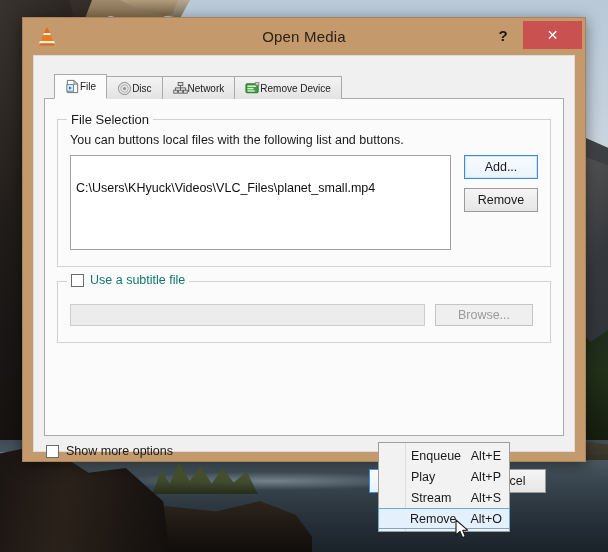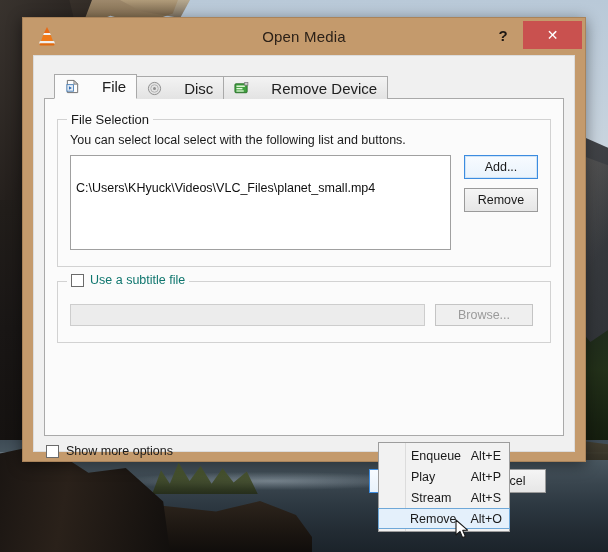--- a/index.html
+++ b/index.html
@@ -155,25 +155,25 @@
   }
 
   
   #tabbar {
     position: absolute; left: 20px; top: 18px;
     display: flex; align-items: flex-end;
     height: 25px;
     z-index: 3;
   }
   .tab {
-    display: flex; align-items: center; gap: 22px;
+    display: flex; align-items: center; gap: 0;
     height: 23px;
     padding: 0 10px;
     box-sizing: border-box;
-    font-size: 15px;
+    font-size: 10px;
     color: #202020;
     border: 1px solid #a9a9a9;
     border-bottom: none;
     background: linear-gradient(to bottom, #f3f3f3, #e3e3e3);
     margin-right: -1px;
     cursor: default;
     position: relative;
   }
   .tab.active {
     background: #fbfbfb;
@@ -412,38 +412,48 @@
 
         <div class="tab">
           <svg class="tab-ico" viewBox="0 0 16 16">
             <circle cx="8" cy="8" r="6.5" fill="#e4e4e4" stroke="#8a8a8a" stroke-width="1"></circle>
             <circle cx="8" cy="8" r="4" fill="none" stroke="#b0b0b0" stroke-width="1"></circle>
             <circle cx="8" cy="8" r="1.6" fill="#8f8f8f"></circle>
           </svg>
           <span>Disc</span>
         </div>
 
+        <div class="tab">
+          <svg class="tab-ico" viewBox="0 0 16 16">
+            <rect x="5.5" y="1.5" width="5" height="3.4" fill="#dcdcdc" stroke="#555" stroke-width=".9"></rect>
+            <path d="M8 4.9v2.4M2.6 7.3h10.8M2.6 7.3v2.4M13.4 7.3v2.4M8 7.3v2.4" stroke="#555" stroke-width="1" fill="none"></path>
+            <rect x="0.8" y="9.8" width="4" height="3.2" fill="#dcdcdc" stroke="#555" stroke-width=".9"></rect>
+            <rect x="6" y="9.8" width="4" height="3.2" fill="#dcdcdc" stroke="#555" stroke-width=".9"></rect>
+            <rect x="11.2" y="9.8" width="4" height="3.2" fill="#dcdcdc" stroke="#555" stroke-width=".9"></rect>
+          </svg>
+          <span>Network</span>
+        </div>
 
         <div class="tab">
           <svg class="tab-ico" viewBox="0 0 16 16">
             <rect x="1" y="3" width="13" height="9.5" rx="1" fill="#3fa03f" stroke="#2a6e2a" stroke-width="1"></rect>
             <rect x="2.6" y="4.8" width="9" height="1.5" fill="#eafae0"></rect>
             <rect x="2.6" y="7.4" width="6.4" height="1.5" fill="#eafae0"></rect>
             <rect x="2.6" y="10" width="7.8" height="1.3" fill="#eafae0"></rect>
             <rect x="11.4" y="1.5" width="3.4" height="3" fill="#cfcfcf" stroke="#7a7a7a" stroke-width=".8"></rect>
           </svg>
           <span>Remove Device</span>
         </div>
       </div>
 
       <div id="tabpane">
 
         <div class="groupbox" id="grp-file">
           <div class="group-title">File Selection</div>
-          <div class="hint-text">You can select local select with the following list and buttons.</div>
+          <div class="hint-text">You can buttons local files with the following list and buttons.</div>
 
           <div id="filelist">
             <div class="row">C:\Users\KHyuck\Videos\VLC_Files\planet_small.mp4</div>
           </div>
 
           <div class="btn focused" id="btn-add">Add...</div>
           <div class="btn" id="btn-remove">Remove</div>
         </div>
 
         <div class="groupbox" id="grp-sub">

